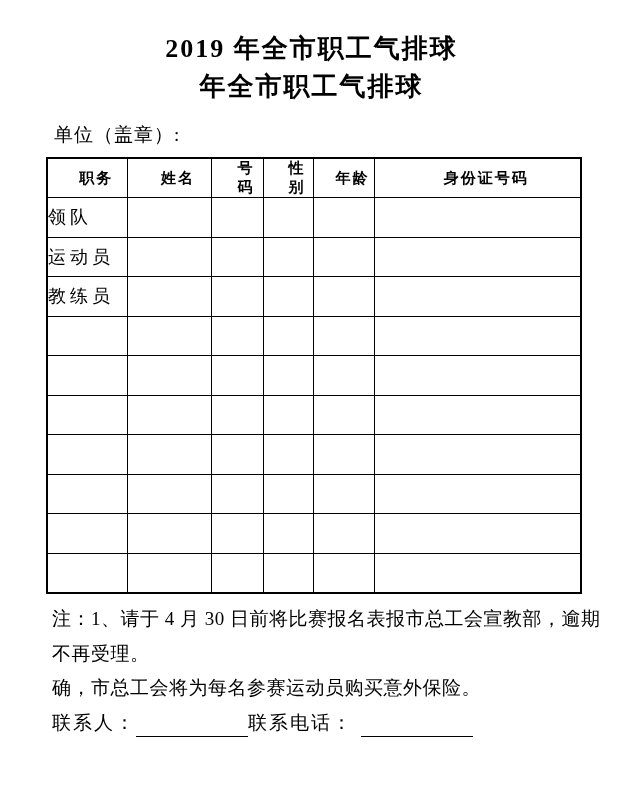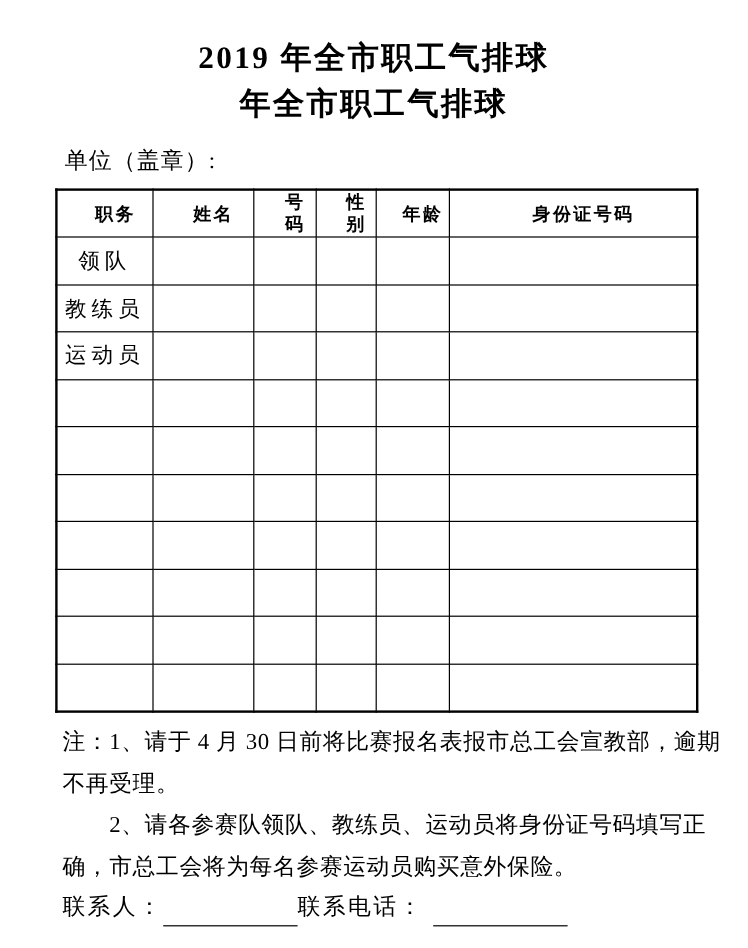--- a/index.html
+++ b/index.html
@@ -50,21 +50,21 @@
     font-weight:bold;
     letter-spacing:2px;
     text-align:center;
     vertical-align:middle;
     padding-left:18px;
   }
   table.reg tbody td { height:38.5px; }
   td.pos {
     font-size:18px;
     letter-spacing:4px;
-    text-align:center;
+    text-align:left;
     vertical-align:middle;
     padding-left:8px;
   }
   .notes {
     margin:8px 30px 0 52px;
     font-size:19px;
     line-height:34.5px;
     letter-spacing:0.5px;
     white-space:nowrap;
   }
@@ -122,29 +122,29 @@
     <tbody>
       <tr>
         <td class="pos">领队</td>
         <td></td>
         <td></td>
         <td></td>
         <td></td>
         <td></td>
       </tr>
       <tr>
+        <td class="pos">运动员</td>
+        <td></td>
+        <td></td>
+        <td></td>
+        <td></td>
+        <td></td>
+      </tr>
+      <tr>
         <td class="pos">教练员</td>
-        <td></td>
-        <td></td>
-        <td></td>
-        <td></td>
-        <td></td>
-      </tr>
-      <tr>
-        <td class="pos">运动员</td>
         <td></td>
         <td></td>
         <td></td>
         <td></td>
         <td></td>
       </tr>
       <tr>
         <td class="pos"></td>
         <td></td>
         <td></td>
@@ -199,21 +199,20 @@
         <td></td>
         <td></td>
         <td></td>
       </tr>
     </tbody>
   </table>
 
   <div class="notes">
     <div>注：1、请于 4 月 30 日前将比赛报名表报市总工会宣教部，逾期</div>
     <div>不再受理。</div>
-    <div class="indent">2、请各参赛队领队、教练员、运动员将身份证号码填写正</div>
     <div>确，市总工会将为每名参赛运动员购买意外保险。</div>
   </div>
 
   <div class="contact">
     <span>联系人：</span><span class="blank"></span><span>联系电话：</span><span class="blank gap"></span>
   </div>
 
 </div>
 
 </body></html>

